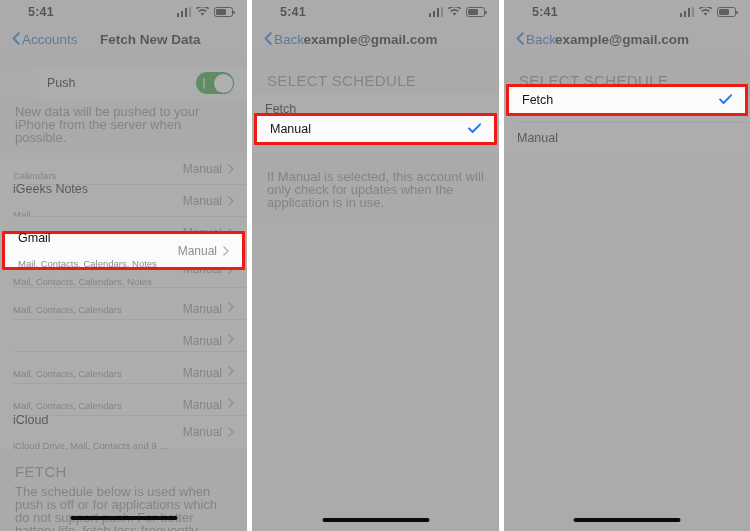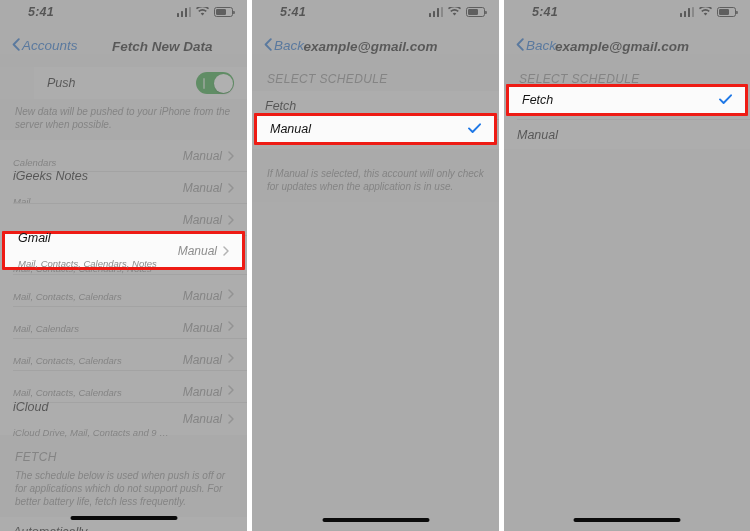--- a/index.html
+++ b/index.html
@@ -7,21 +7,20 @@
     width: 750px; height: 531px;
     background: #ffffff;
     font-family: "Liberation Sans", sans-serif;
     overflow: hidden;
   }
   #stage {
     position: relative;
     width: 750px; height: 523px;
     display: flex;
     background: #84cc16;
-    font-style: italic;
   }
 
   
   .panel {
     position: relative;
     height: 531px;
     background: #f1f1f1;
     overflow: hidden;
   }
   .panel.p1 { width: 247px; }
@@ -70,37 +69,37 @@
     content: ""; position: absolute; right: -3px; top: 2.6px;
     width: 1.6px; height: 3.4px; background: #4a4a4a; border-radius: 0 1px 1px 0;
   }
   .ico-batt i { display: block; height: 100%; width: 68%; background: #2a2a2a; border-radius: 1.2px; }
 
   
   .navbar {
     position: relative;
     height: 30px;
     background: #f1f1f1;
-    display: flex; align-items: flex-end;
+    display: flex; align-items: center;
     padding: 0 12px;
     z-index: 2;
   }
   .nav-back {
     display: flex; align-items: center; gap: 2px;
     color: #1f6fd0; font-size: 13.5px;
     white-space: nowrap;
   }
   .nav-chev { display: block; margin-top: 1px; }
   .nav-title {
     position: absolute; left: 0; right: 0;
     text-align: center;
     font-size: 13.5px; font-weight: bold; color: #1a1a1a;
     pointer-events: none;
   }
-  .panel.p1 .nav-title { text-align: left; left: 112px; }
+  .panel.p1 .nav-title { text-align: left; left: 100px; }
   .panel.p2 .nav-title, .panel.p3 .nav-title { left: 0; right: 10px; }
 
   
   .content {
     position: relative;
     background: #f1f1f1;
     height: calc(531px - 54px);
     z-index: 1;
   }
 
@@ -146,26 +145,26 @@
     width: 1.6px; height: 11px; background: rgba(255,255,255,.55); border-radius: 1px;
   }
   .switch i {
     position: absolute; right: 1.5px; top: 1.5px;
     width: 19px; height: 19px; border-radius: 50%;
     background: #fff; box-shadow: 0 1px 2px rgba(0,0,0,.25);
   }
 
   .footnote {
     padding: 6px 15px 9px 15px;
-    font-size: 10px; line-height: 13px; color: #8b8b8b;
+    font-size: 13px; line-height: 13px; color: #8b8b8b;
     background: #efefef;
   }
   .sect-head {
     padding: 15px 15px 5px 15px;
-    font-size: 12px; color: #8b8b8b; letter-spacing: .35px;
+    font-size: 15px; color: #8b8b8b; letter-spacing: .35px;
     background: #efefef;
   }
 
   .acct-row { height: 32px; }
   .blank-row { height: 32px; align-items: flex-end; padding-bottom: 4px; }
 
   
   .opt-row { height: 29px; }
   .check { margin-left: 8px; display: block; }
 
@@ -299,21 +298,20 @@
         </div>
         <div class="cell-value">Manual</div>
         <span class="disclose"><svg width="6" height="10" viewBox="0 0 6 10">
               <path d="M1 1l4 4-4 4" fill="none" stroke="#b3b3b3" stroke-width="1.5" stroke-linecap="round" stroke-linejoin="round"></path>
             </svg></span>
       </div>
 
       <div class="cell blank-row">
         <div class="cell-main">
           <div class="cell-title empty"></div>
-          <div class="cell-sub">Mail, Calendars</div>
         </div>
         <div class="cell-value">Manual</div>
         <span class="disclose"><svg width="6" height="10" viewBox="0 0 6 10">
               <path d="M1 1l4 4-4 4" fill="none" stroke="#b3b3b3" stroke-width="1.5" stroke-linecap="round" stroke-linejoin="round"></path>
             </svg></span>
       </div>
 
       <div class="cell blank-row">
         <div class="cell-main">
           <div class="cell-title empty"></div>

